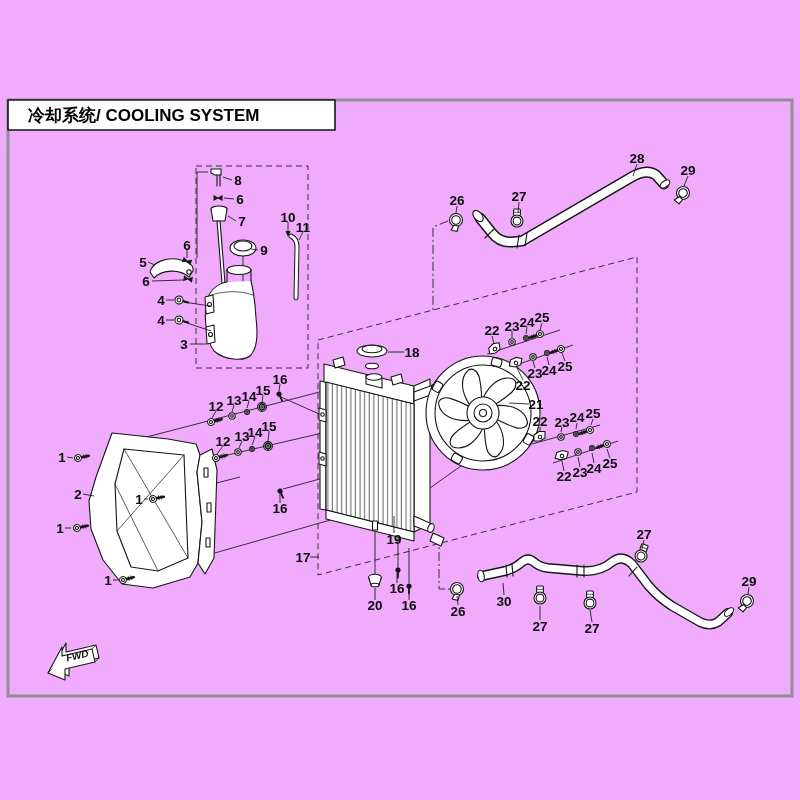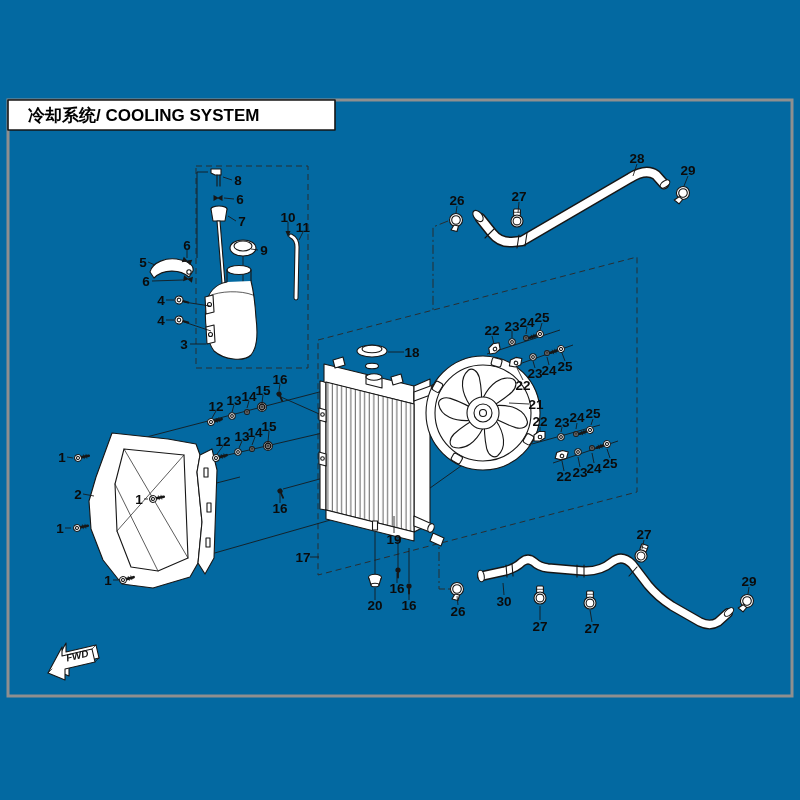--- a/index.html
+++ b/index.html
@@ -1,16 +1,16 @@
 <!DOCTYPE html>
 <html><head>
 <meta charset="utf-8">
 <style>
   html,body{margin:0;padding:0;background:#fff;}
-  .page{position:relative;width:800px;height:800px;background:#0369a1;overflow:hidden;
+  .page{position:relative;width:800px;height:800px;background:#f0abfc;overflow:hidden;
         font-family:"Liberation Sans",sans-serif;}
   svg{position:absolute;left:0;top:0;}
   .art{fill:#fff;stroke:#161616;stroke-width:1.1;stroke-linejoin:round;stroke-linecap:round;}
   .ln{fill:none;stroke:#161616;stroke-width:1.1;stroke-linecap:round;}
   .thin{stroke-width:0.7;}
   .leader{stroke:#161616;stroke-width:0.85;fill:none;}
   .dash{fill:none;stroke:#2a2a2a;stroke-width:0.95;stroke-dasharray:6 4;}
   .dashdot{fill:none;stroke:#2a2a2a;stroke-width:0.95;stroke-dasharray:9 3 2 3;}
   .hoseO{fill:none;stroke:#161616;stroke-linecap:round;stroke-linejoin:round;}
   .hoseI{fill:none;stroke:#fff;stroke-linecap:round;stroke-linejoin:round;}

